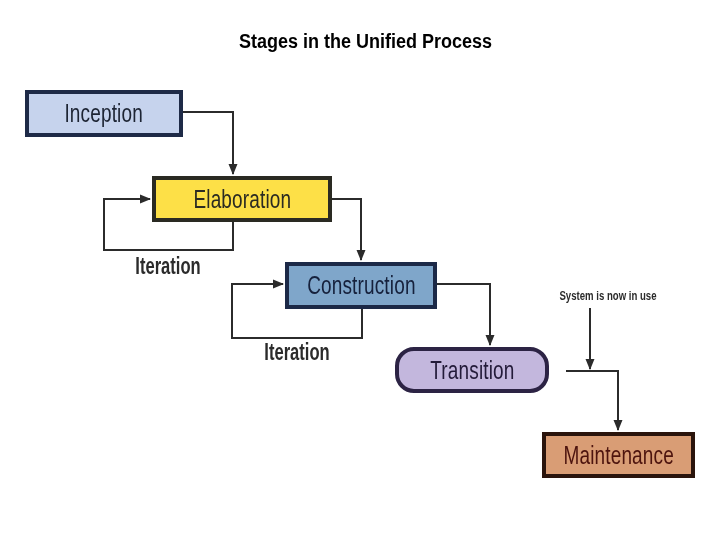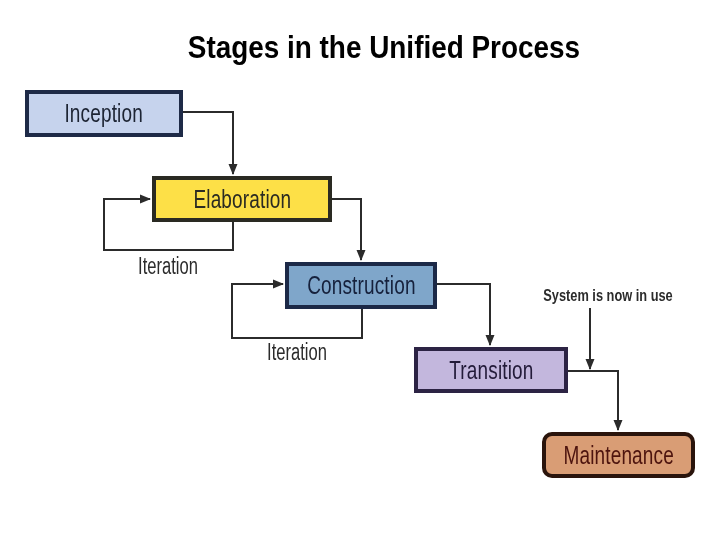--- a/index.html
+++ b/index.html
@@ -14,21 +14,21 @@
     height: 540px;
     background: #ffffff;
     overflow: hidden;
   }
   .slide-title {
     position: absolute;
     left: 166px;
     top: 30px;
     width: 400px;
     text-align: center;
-    font-size: 31px;
+    font-size: 20px;
     font-weight: bold;
     color: #000000;
     white-space: nowrap;
   }
   .slide-title .squeeze {
     display: inline-block;
     transform: scaleX(0.90);
     transform-origin: center;
   }
   .connector-layer {
@@ -60,25 +60,25 @@
     transform: translate(-50%, -50%);
     white-space: nowrap;
     color: #2b2b2b;
   }
   .annotation .squeeze {
     display: inline-block;
     transform-origin: center;
   }
   .ann-iteration {
     font-size: 23px;
-    font-weight: 400;
+    font-weight: 700;
   }
   .ann-iteration .squeeze { transform: scaleX(0.72); }
   .ann-note {
-    font-size: 16px;
+    font-size: 12px;
     font-weight: bold;
   }
   .ann-note .squeeze { transform: scaleX(0.80); }
 </style>
 </head>
 <body>
 
 <div class="slide">
   <div class="slide-title">
     <span class="squeeze">Stages in the Unified Process</span>
@@ -102,24 +102,24 @@
   <div id="stage-layer">
       <div class="stage-box" style="left: 25px; top: 90px; width: 158px; height: 47px; background: rgb(198, 211, 237); border-color: rgb(30, 42, 71);">
         <span class="label" style="color: rgb(29, 36, 51);">Inception</span>
       </div>
       <div class="stage-box" style="left: 152px; top: 176px; width: 180px; height: 46px; background: #fde047; border-color: rgb(42, 42, 34);">
         <span class="label" style="color: rgb(43, 43, 34);">Elaboration</span>
       </div>
       <div class="stage-box" style="left: 285px; top: 262px; width: 152px; height: 47px; background: rgb(127, 166, 202); border-color: rgb(28, 41, 71);">
         <span class="label" style="color: rgb(22, 33, 60);">Construction</span>
       </div>
-      <div class="stage-box" style="left: 414px; top: 347px; width: 154px; height: 46px; background: rgb(195, 183, 221); border-color: rgb(44, 35, 68);">
+      <div class="stage-box" style="left: 395px; top: 347px; width: 154px; height: 46px; background: rgb(195, 183, 221); border-color: rgb(44, 35, 68); border-radius: 19px;">
         <span class="label" style="color: rgb(35, 27, 57);">Transition</span>
       </div>
-      <div class="stage-box" style="left: 542px; top: 432px; width: 153px; height: 46px; background: rgb(217, 157, 117); border-color: rgb(42, 20, 12); border-radius: 10px;">
+      <div class="stage-box" style="left: 542px; top: 432px; width: 153px; height: 46px; background: rgb(217, 157, 117); border-color: rgb(42, 20, 12);">
         <span class="label" style="color: rgb(77, 20, 14);">Maintenance</span>
       </div>
     </div>
   <div id="annotation-layer">
       <div class="annotation ann-iteration" style="left: 168px; top: 266px;"><span class="squeeze">Iteration</span></div>
       <div class="annotation ann-iteration" style="left: 297px; top: 352px;"><span class="squeeze">Iteration</span></div>
       <div class="annotation ann-note" style="left: 608px; top: 296px;"><span class="squeeze">System is now in use</span></div>
     </div>
 </div>
 

